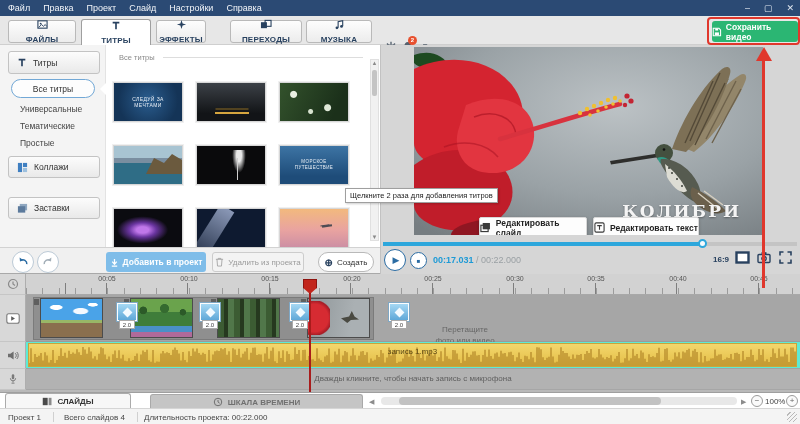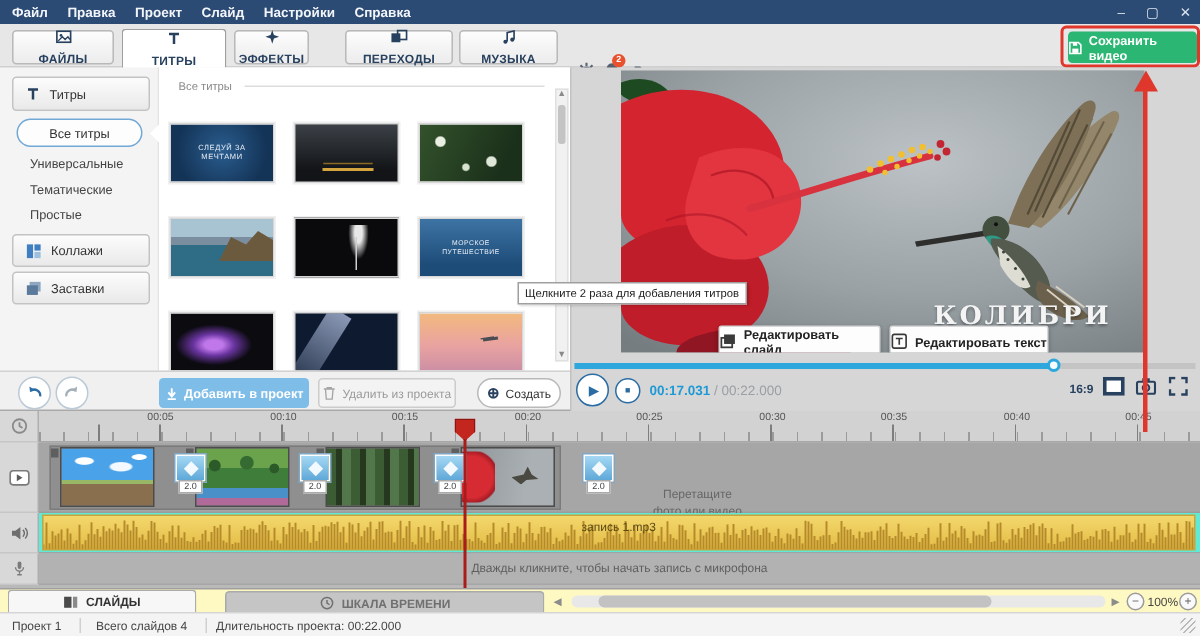--- a/index.html
+++ b/index.html
@@ -6,21 +6,21 @@
   html,body { width:800px; height:424px; }
   body {
     font-family:"Liberation Sans", sans-serif;
     position:relative; overflow:hidden; background:#bdbdbd;
     -webkit-font-smoothing:antialiased;
   }
   .abs { position:absolute; }
 
   
   .titlebar { left:0; top:0; width:800px; height:16px; background:#2b4a74; display:flex; align-items:center; }
-  .menu { display:flex; gap:13px; padding-left:8px;font-weight:bold; }
+  .menu { display:flex; gap:13px; padding-left:8px; }
   .menu span { color:#f2f5f9; font-size:9px; cursor:default; }
   .wincontrols { position:absolute; right:6px; top:0; height:16px; display:flex; gap:14px; align-items:center; }
   .wincontrols span { color:#dfe6ef; font-size:9px; line-height:16px; }
 
   
   .ribbon { left:0; top:16px; width:800px; height:29px; background:#e7e7e7; border-bottom:1px solid #cfcfcf; }
   .rtab { position:absolute; top:4px; height:23px; border:1px solid #b9b9b9; border-radius:3px;
           background:linear-gradient(#fdfdfd,#ececec); display:flex; align-items:center; justify-content:center;
           gap:5px; color:#28415f; font-size:8px; font-weight:bold; letter-spacing:.2px;flex-direction:column; }
   .rtab.active { top:3px; height:27px; background:#ffffff; border-color:#9f9f9f; border-bottom-color:#fff; border-radius:3px 3px 0 0; }
@@ -150,21 +150,21 @@
   .atrackrow { position:absolute; left:26px; top:68px; width:774px; height:27px; background:#5eead4; border-bottom:1px solid #a2a2a2; }
   .audioclip { position:absolute; left:2px; top:1px; width:769px; height:24px; background:linear-gradient(#f3d76d,#e4bd45); border:1px solid #c9a43c; }
   .audiolabel { position:absolute; left:0; right:0; top:3px; text-align:center; font-size:8px; color:#5c4a16; z-index:3; }
   .mtrackrow { position:absolute; left:26px; top:95px; width:774px; height:21px; background:#b2b2b2; border-bottom:1px solid #a6a6a6; }
   .michint { position:absolute; left:0; right:0; top:5px; text-align:center; font-size:8px; color:#5f5f5f; }
   .playline { position:absolute; left:309px; top:280px; width:2px; height:112px; background:#a81c1c; z-index:40; }
   .playflag { position:absolute; left:303px; top:279px; width:14px; height:15px; background:#c2261c; border:1px solid #8e1410;
               clip-path:polygon(0 0,100% 0,100% 58%,50% 100%,0 58%); z-index:41; }
 
   
-  .foottabs { left:0; top:392px; width:800px; height:16px; background:#fef9c3; border-top:1px solid #9f9f9f; }
+  .foottabs { left:0; top:392px; width:800px; height:16px; background:#ffffff; border-top:1px solid #9f9f9f; }
   .tabslides { position:absolute; left:5px; top:0; width:126px; height:16px; background:#f7f7f7; border:1px solid #ababab; border-bottom:none;
                border-radius:3px 3px 0 0; display:flex; align-items:center; justify-content:center; gap:5px; font-size:8px; font-weight:bold; color:#333; }
   .tabtime { position:absolute; left:150px; top:1px; width:213px; height:15px; background:#c5c5c5; border:1px solid #a9a9a9; border-bottom:none;
              border-radius:3px 3px 0 0; display:flex; align-items:center; justify-content:center; gap:5px; font-size:8px; font-weight:bold; color:#707070; }
   .hscroll { position:absolute; left:381px; top:4px; width:356px; height:8px; background:#e8e8e8; border-radius:4px; }
   .hthumb { position:absolute; left:18px; top:0; width:262px; height:8px; background:#c2c2c2; border-radius:4px; }
   .scrollarrow { position:absolute; top:4px; font-size:7px; color:#8c8c8c; line-height:9px; }
   .zoomctl { position:absolute; top:2px; width:12px; height:12px; border-radius:50%; border:1px solid #9b9b9b; background:#fafafa;
              color:#666; font-size:8px; line-height:10px; text-align:center; }
   .zoomlabel { position:absolute; left:765px; top:4px; font-size:8px; color:#444; }
@@ -269,21 +269,21 @@
   <div class="filteritem" style="top:76px;">Тематические</div>
   <div class="filteritem" style="top:93px;">Простые</div>
   <div class="sbtn" style="top:111px;height:22px;">
     <svg width="11" height="11" viewBox="0 0 12 12">
         <rect x="1" y="1" width="4.5" height="10" fill="#3f7fc1"></rect>
         <rect x="6.5" y="1" width="4.5" height="4.5" fill="#3f7fc1"></rect>
         <rect x="6.5" y="6.5" width="4.5" height="4.5" fill="#9dc0de"></rect>
       </svg>
     <span>Коллажи</span>
   </div>
-  <div class="sbtn" style="top:136px;height:22px;">
+  <div class="sbtn" style="top:152px;height:22px;">
     <svg width="11" height="11" viewBox="0 0 12 12">
         <rect x="3" y="1" width="8" height="7" fill="#8fa7c0"></rect>
         <rect x="1" y="3.5" width="8" height="7" fill="#5c7a9c"></rect>
       </svg>
     <span>Заставки</span>
   </div>
 
   <div class="gridpanel">
     <div class="notch"></div>
     <div class="gridheader">Все титры</div>

